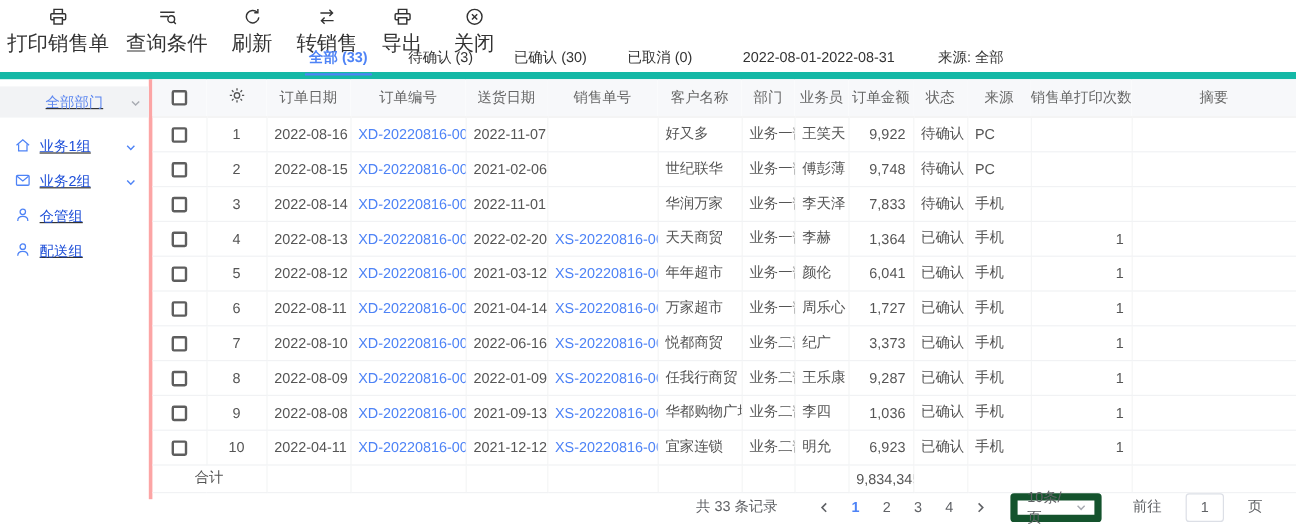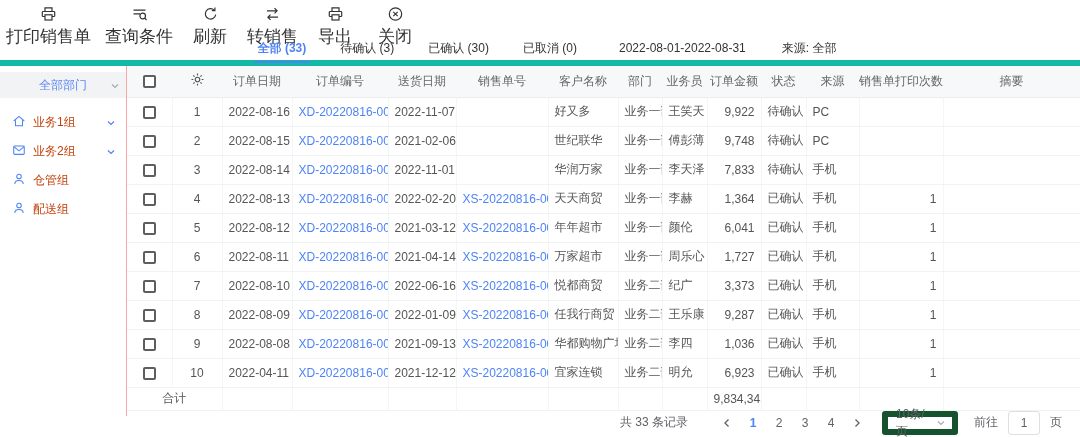--- a/index.html
+++ b/index.html
@@ -16,27 +16,27 @@
   .tool-item svg { display: block; }
   .tool-label { white-space: nowrap; font-size: 17px; }
   
   .tabbar { display: flex; align-items: center; height: 24px; border-bottom: 6px solid #14b8a6; padding-left: 22px; justify-content: center; }
   .tab { padding: 0 10px 6px 10px; margin-right: 14px; color: #333; cursor: pointer; position: relative; white-space: nowrap; }
   .tab.active { color: #4e83f6; font-weight: bold; }
   .tab.active::after { content: ""; position: absolute; left: 6px; right: 6px; bottom: 0; height: 2px; background: #4e83f6; border-radius: 1px; }
   .tab-info { margin: 0 18px 6px 18px; white-space: nowrap; color: #333; }
   
   .content { display: flex; height: 350px; }
-  .sidebar { width: 127px; flex: 0 0 127px; border-right: 1px solid #fca5a5; padding-top: 6px; }
+  .sidebar { width: 127px; flex: 0 0 127px; border-right: 3px solid #fca5a5; padding-top: 6px; text-decoration: underline; }
   .dept-select { height: 26px; background: #f2f3f5; display: flex; align-items: center;
     justify-content: center; gap: 4px; color: #5d87f0; cursor: pointer; position: relative; }
   .dept-select .chev { position: absolute; right: 6px; top: 8px; }
   .side-list { padding-top: 10px; }
   .side-item { display: flex; align-items: center; gap: 7px; padding: 6px 8px 6px 12px;
-    color: #c2410c; cursor: pointer; position: relative; }
+    color: #1d4ed8; cursor: pointer; position: relative; }
   .side-item .chev { position: absolute; right: 10px; top: 9px; }
   
   .main { flex: 1; display: flex; flex-direction: column; }
   table { table-layout: fixed; width: 953px; border-collapse: collapse; }
   thead td { background: #f7f8fa; color: #666; height: 31px; text-align: center;
     border-bottom: 1px solid #ededed; overflow: hidden; white-space: nowrap; }
   tbody td { height: 29px; border-bottom: 1px solid #f1f2f4; border-right: 1px solid #f4f5f6;
     overflow: hidden; white-space: nowrap; padding: 0 6px; color: #555; }
   tbody td:last-child { border-right: none; }
   td.al { text-align: left; } td.ar { text-align: right; } td.ac { text-align: center; }
@@ -48,21 +48,21 @@
   .pager { height: 40px; display: flex; align-items: center; justify-content: flex-end;
     padding-right: 16px; color: #606266; gap: 4px; }
   .pager .total { margin-right: 24px; }
   .pg-btn { width: 22px; height: 22px; display: flex; align-items: center; justify-content: center; cursor: pointer; }
   .pg-num { width: 22px; height: 22px; display: flex; align-items: center; justify-content: center;
     cursor: pointer; color: #606266; }
   .pg-num.active { color: #4e83f6; font-weight: bold; }
   .size-select { width: 76px; height: 24px; border: 6px solid #14532d; border-radius: 3px;
     display: flex; align-items: center; justify-content: space-between; padding: 0 6px 0 8px;
     margin: 0 10px; color: #606266; cursor: pointer; }
-  .goto-label { margin: 0 2px; }
+  .goto-label { margin: 0 12px; }
   .goto-input { width: 32px; height: 24px; border: 1px solid #dcdfe6; border-radius: 3px;
     text-align: center; color: #606266; font-size: 12px; margin: 0 4px;
     font-family: "Liberation Sans", "DejaVu Sans", sans-serif; }
 </style>
 </head>
 <body>
 
 <div class="toolbar">
   <div class="tool-item">
     <span>

